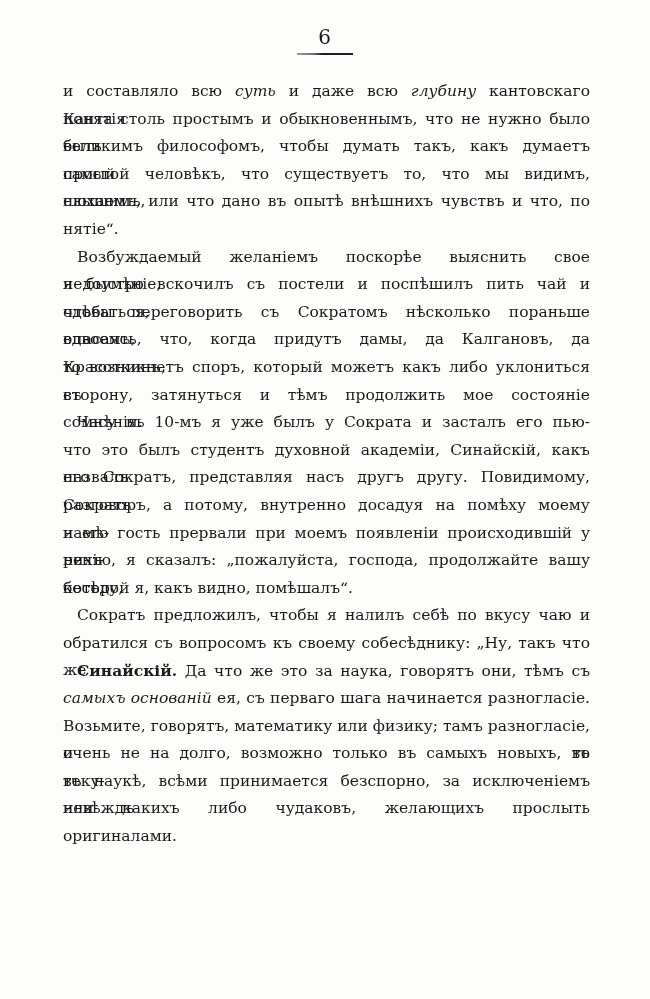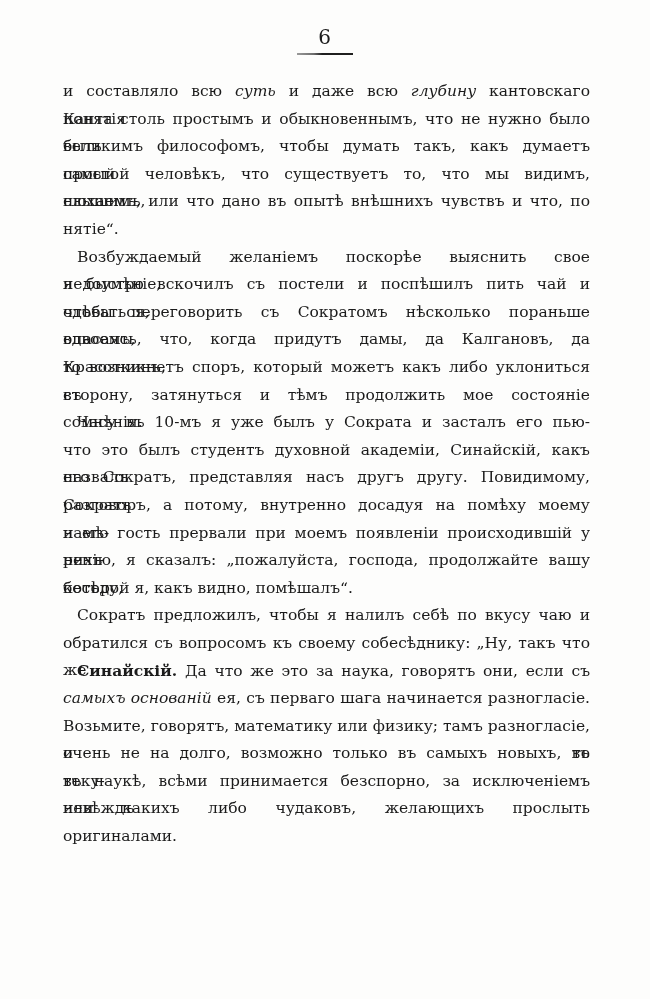--- a/index.html
+++ b/index.html
@@ -97,21 +97,21 @@
         <div class="pline"><span class="rg">разговоръ, а потому, внутренно досадуя на помѣху моему намѣ-</span></div>
         <div class="pline"><span class="rg">и его гость прервали при моемъ появленіи происходившій у нихъ</span></div>
         <div class="pline"><span class="rg">ренію, я сказалъ: „пожалуйста, господа, продолжайте вашу бесѣду,</span></div>
         <div class="pline lastline"><span class="rg">которой я, какъ видно, помѣшалъ“.</span></div>
       </div>
       <div class="paragraph indented">
         <div class="pline firstline"><span class="rg">Сократъ предложилъ, чтобы я налилъ себѣ по вкусу чаю и</span></div>
         <div class="pline"><span class="rg">обратился съ вопросомъ къ своему собесѣднику: „Ну, такъ что же</span></div>
       </div>
       <div class="paragraph indented">
-        <div class="pline firstline"><span class="bd">Синайскій.</span><span class="rg"> Да что же это за наука, говорятъ они, если съ</span></div>
+        <div class="pline firstline"><span class="bd">Синайскій.</span><span class="rg"> Да что же это за наука, говорятъ они, тѣмъ съ</span></div>
         <div class="pline"><span class="it">самыхъ основаній</span><span class="rg"> ея, съ перваго шага начинается разногласіе.</span></div>
         <div class="pline"><span class="rg">Возьмите, говорятъ, математику или физику; тамъ разногласіе, и то</span></div>
         <div class="pline"><span class="rg">очень не на долго, возможно только въ самыхъ новыхъ, въ теку-</span></div>
         <div class="pline"><span class="rg">въ наукѣ, всѣми принимается безспорно, за исключеніемъ невѣждъ</span></div>
         <div class="pline lastline"><span class="rg">или какихъ либо чудаковъ, желающихъ прослыть оригиналами.</span></div>
       </div>
     </div>
 </div>
 
 </body></html>

